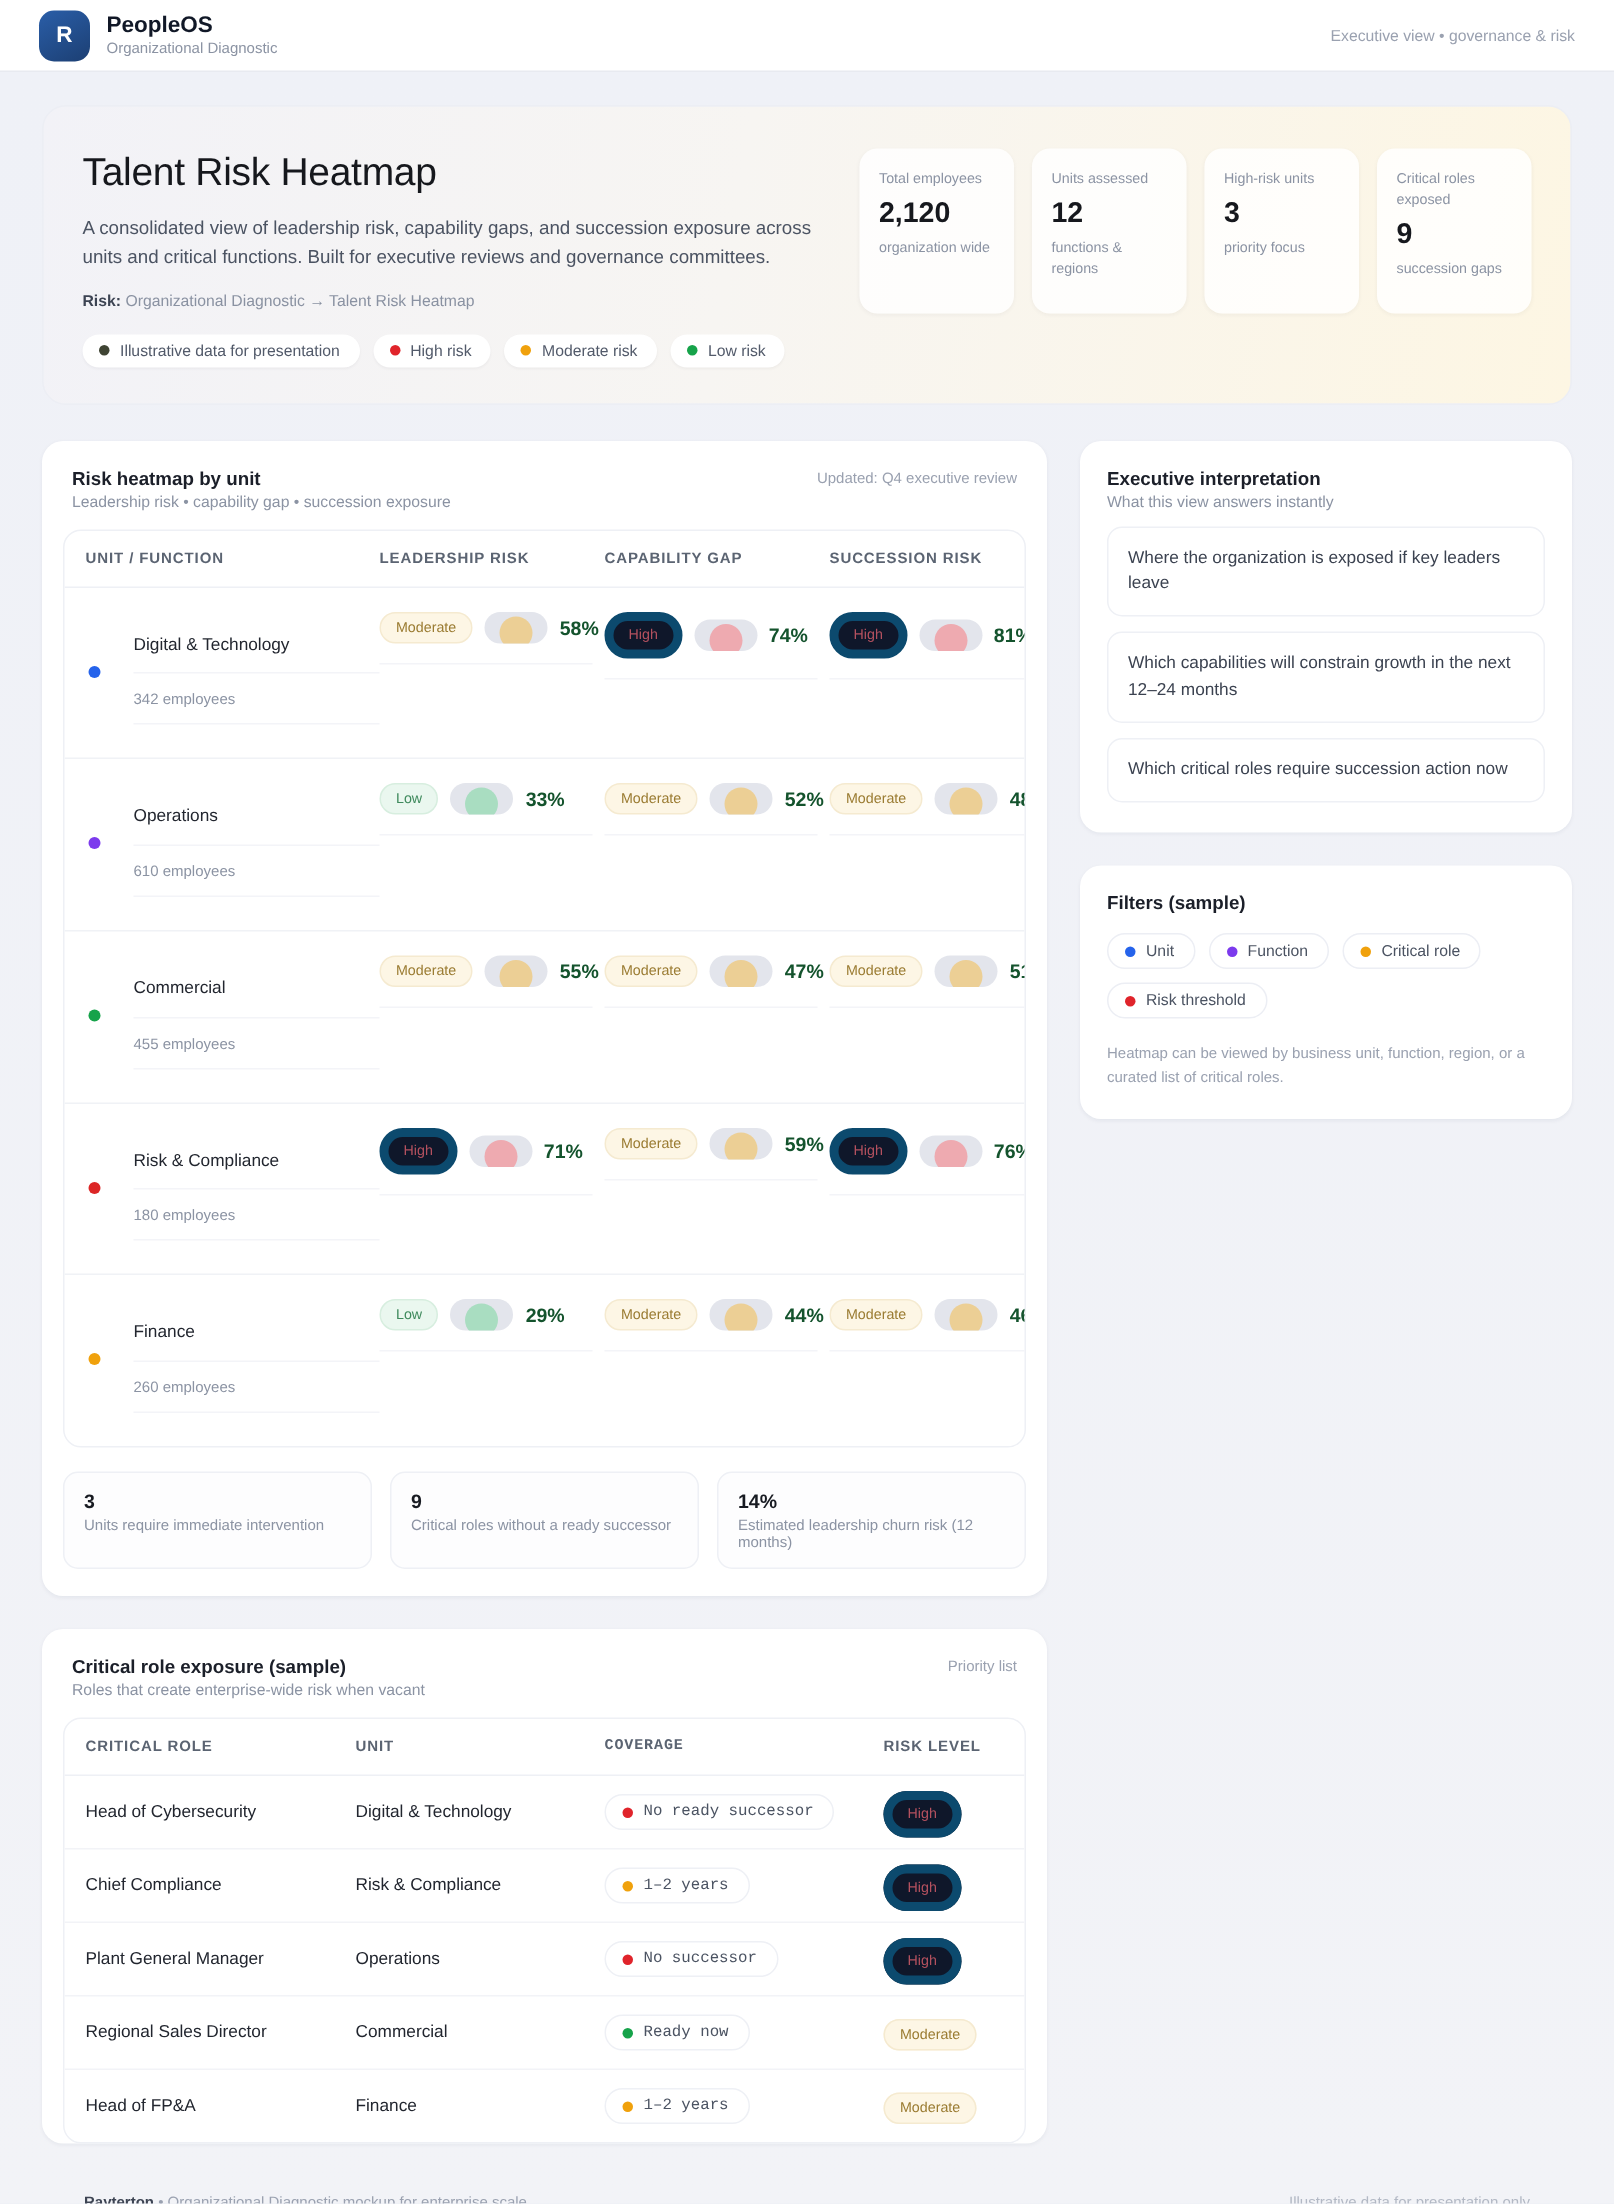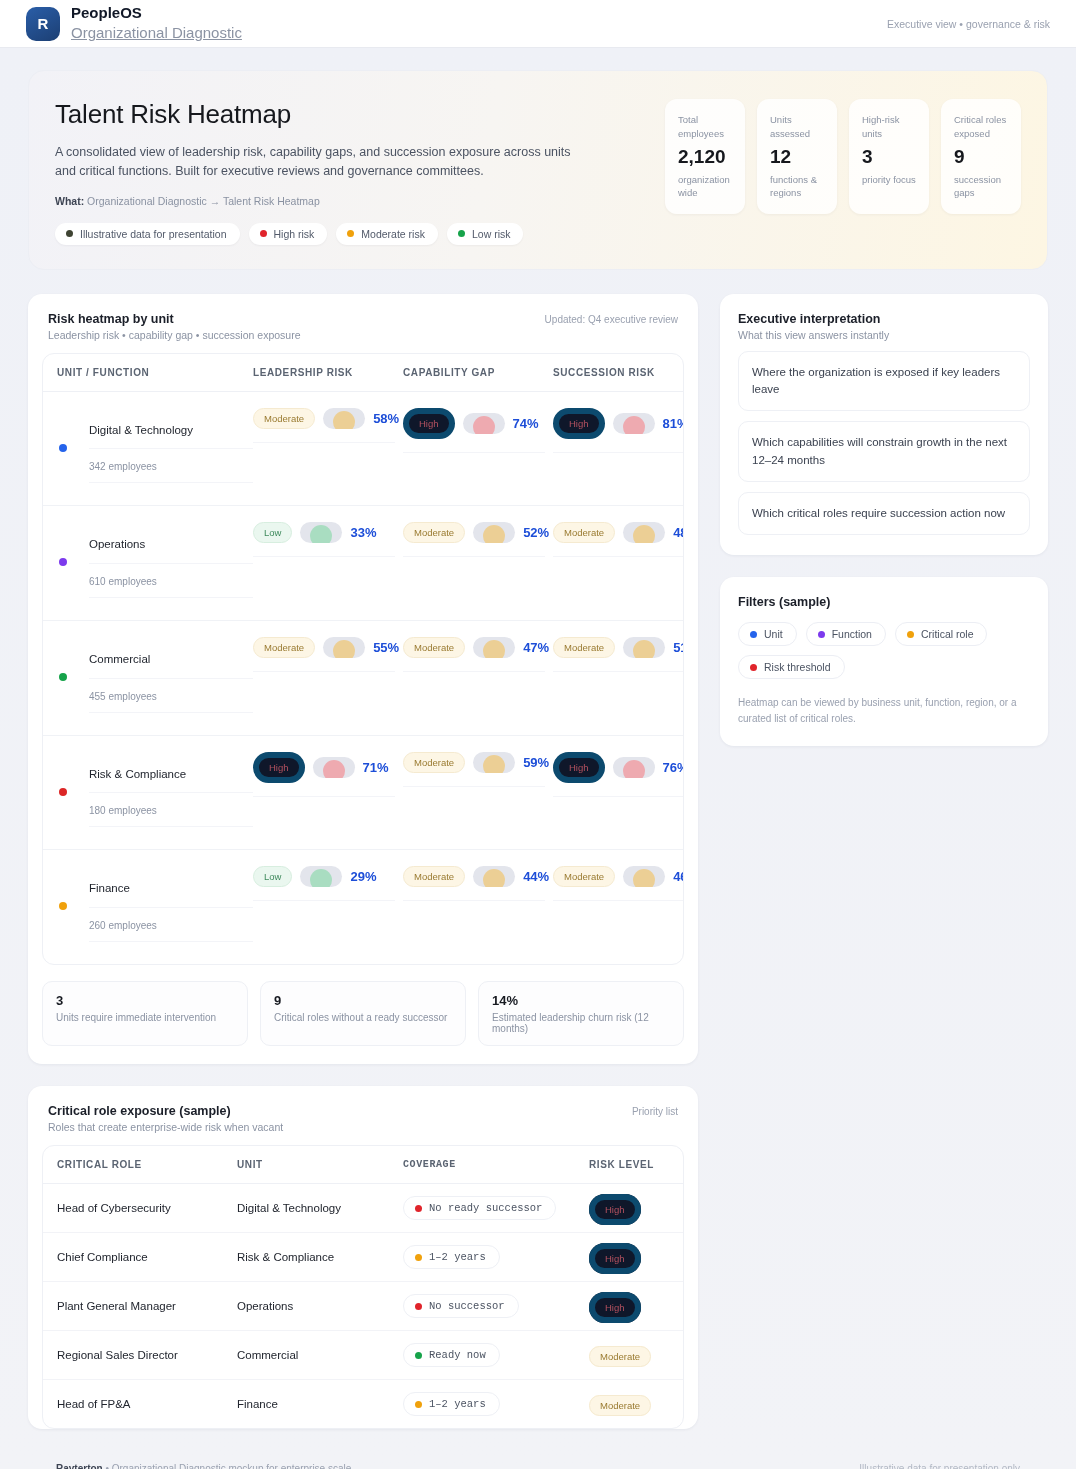--- a/index.html
+++ b/index.html
@@ -25,21 +25,21 @@
   .logo-mark {
     width: 34px; height: 34px;
     border-radius: 10px;
     background: linear-gradient(150deg, #2a5ea8 0%, #1c3f73 100%);
     display: flex; align-items: center; justify-content: center;
     color: #fff; font-size: 15px; font-weight: bold;
     flex: 0 0 auto;
   }
   .brand-text { margin-left: 11px; }
   .brand-name { font-size: 15px; font-weight: bold; color: #111827; line-height: 1.25; }
-  .brand-sub { font-size: 15px; color: #8b93a3; line-height: 1.3; text-decoration: underline; }
+  .brand-sub { font-size: 10px; color: #8b93a3; line-height: 1.3; }
   .topbar-right {
     margin-left: auto;
     font-size: 10.5px;
     color: #9aa1b0;
   }
 
   
   .canvas {
     padding: 22px 28px 0 28px;
     background: linear-gradient(180deg, #eff1f7 0%, #f2f3f7 100%);
@@ -88,21 +88,21 @@
     gap: 7px;
     box-shadow: 0 1px 2px rgba(30,40,60,0.05);
   }
   .dot { width: 7px; height: 7px; border-radius: 50%; flex: 0 0 auto; }
 
   .hero-stats { display: flex; gap: 12px; flex: 0 0 auto; align-self: flex-start; }
   .stat-card {
     background: rgba(255,255,255,0.82);
     border-radius: 12px;
     padding: 14px 13px;
-    width: 80px;
+    width: 103px;
     min-height: 110px;
     box-shadow: 0 1px 3px rgba(30,40,60,0.05);
   }
   .stat-label { font-size: 9.5px; color: #8b93a3; line-height: 1.45; }
   .stat-value { font-size: 19px; font-weight: bold; color: #16181d; margin: 5px 0 5px 0; }
   .stat-foot { font-size: 9.5px; color: #8b93a3; line-height: 1.45; }
 
   
   .grid {
     display: flex;
@@ -211,21 +211,21 @@
     position: absolute;
     left: 50%; bottom: -4px;
     transform: translateX(-50%);
     width: 22px; height: 22px;
     border-radius: 50%;
   }
   .gauge.g-high::after     { background: #eeaab0; }
   .gauge.g-moderate::after { background: #eccf95; }
   .gauge.g-low::after      { background: #a9ddc1; }
 
-  .metric-val { font-size: 13px; font-weight: bold; color: #1d4ed8; }
+  .metric-val { font-size: 13px; font-weight: bold; color: #14532d; }
 
   
   .foot-stats { display: flex; gap: 12px; padding: 16px 14px 18px 14px; }
   .foot-card {
     flex: 1 1 0;
     border: 1px solid #eef0f5;
     border-radius: 10px;
     padding: 11px 13px;
     background: #fdfdfe;
   }
@@ -310,21 +310,21 @@
   <div class="topbar-right">Executive view • governance &amp; risk</div>
 </div>
 
 <div class="canvas">
 
   <div class="hero">
     <div class="hero-left">
       <div class="hero-title">Talent Risk Heatmap</div>
       <div class="hero-desc">A consolidated view of leadership risk, capability gaps, and succession exposure across units and critical functions. Built for executive reviews and governance committees.</div>
       <div class="hero-menu">
-        <b>What:</b>
+        <b>Risk:</b>
         <span>Organizational Diagnostic → Talent Risk Heatmap</span>
       </div>
       <div class="chips" id="legend-chips">
           <div class="chip">
      <span class="dot" style="background:#3f4433"></span>
      <span>Illustrative data for presentation</span>
    </div>
           <div class="chip">
      <span class="dot" style="background:#e0242b"></span>
      <span>High risk</span>

